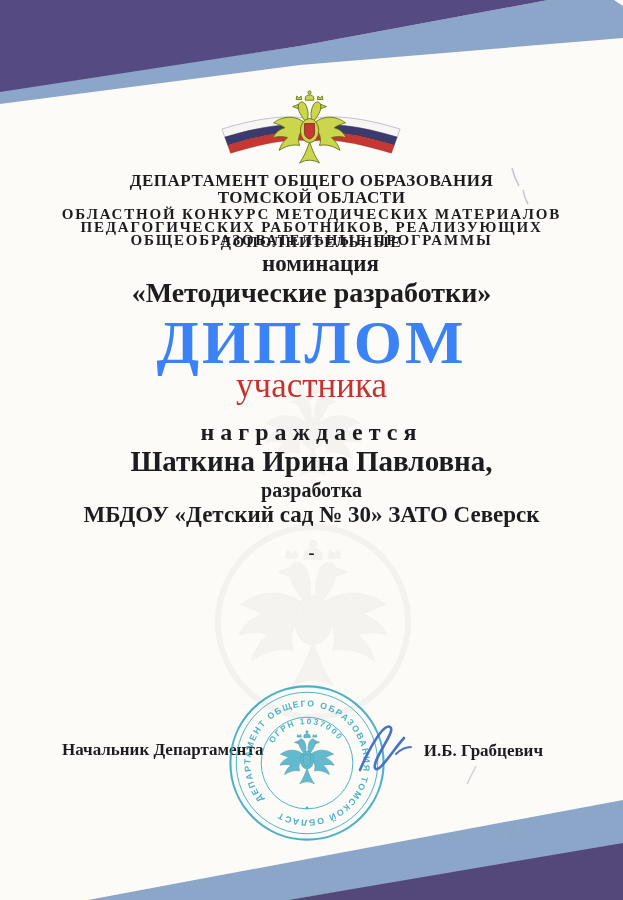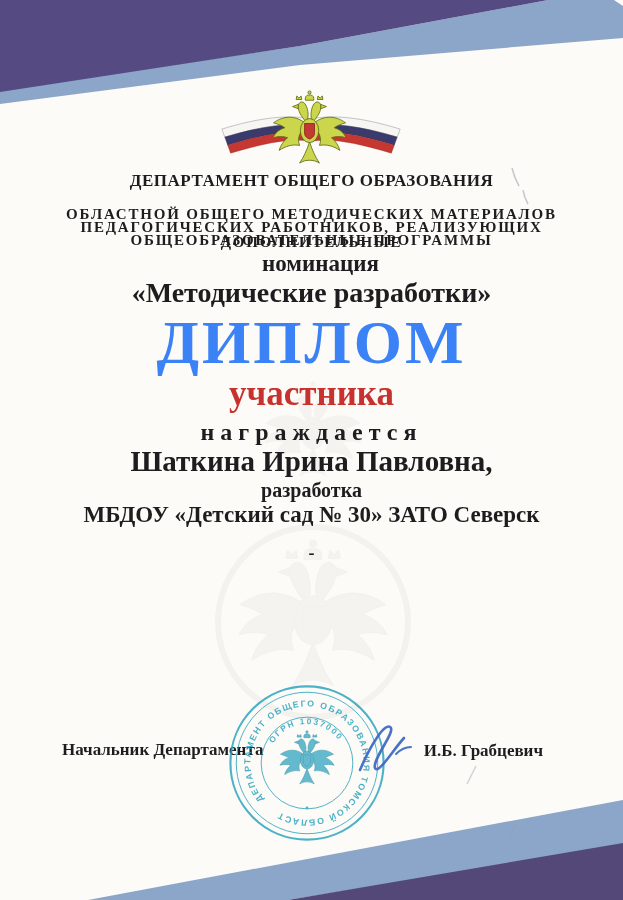--- a/index.html
+++ b/index.html
@@ -13,21 +13,21 @@
   .band-top-blue{background:#8ba6c9;clip-path:polygon(0px 90px,300px 46px,548px 0px,614px 0px,623px 6px,623px 38px,300px 65px,0px 104px);}
   .band-top-purple{background:#564a82;clip-path:polygon(0px 0px,548px 0px,300px 46px,0px 92px);}
   .band-bot-blue{background:#8ba6c9;clip-path:polygon(88px 900px,623px 800px,623px 846px,288px 900px);}
   .band-bot-purple{background:#544878;clip-path:polygon(288px 900px,623px 843px,623px 900px);}
   .center{position:absolute;left:0;right:0;text-align:center;line-height:1;}
   .org-line{font-weight:bold;font-size:17px;letter-spacing:.5px;}
   .contest-line{font-weight:bold;font-size:15px;letter-spacing:1.8px;}
   .nomination-label{font-weight:bold;font-size:23px;padding-left:18px;}
   .nomination-value{font-weight:bold;font-size:28px;}
   .diploma-title{font-weight:bold;font-size:62px;letter-spacing:3px;color:#3b82f6;}
-  .diploma-subtitle{font-weight:bold;font-size:35px;color:#c8322e;margin-top:8px;}
+  .diploma-subtitle{font-weight:normal;font-size:35px;color:#c8322e;}
   .awarded{font-weight:bold;font-size:24px;letter-spacing:6px;}
   .recipient-name{font-weight:bold;font-size:29px;}
   .recipient-pos{font-weight:bold;font-size:20px;}
   .recipient-org{font-weight:bold;font-size:23px;}
   .dash{font-size:18px;font-weight:bold;}
   .work{font-size:20px;letter-spacing:.4px;}
   .sign-label{position:absolute;left:62px;top:740px;font-weight:bold;font-size:17px;}
   .sign-name{position:absolute;right:80px;top:741px;font-weight:bold;font-size:17px;}
   .footer-line{font-size:12.5px;color:#2b2b2e;}
   .abs{position:absolute;}
@@ -88,22 +88,23 @@
     <g id="ribbonL">
       <path d="M130,42 C100,36 60,40 8,56 L12,67 C62,52 100,47 130,52 Z" fill="#f7f6f2" stroke="#9a9aa8" stroke-width="0.8"></path>
       <path d="M130,52 C100,47 62,52 12,67 L16,78 C66,63 102,57 130,62 Z" fill="#3a3a6d" stroke="#2c2c55" stroke-width="0.5"></path>
       <path d="M130,62 C102,57 66,63 16,78 L20,89 C70,74 104,68 130,73 Z" fill="#c63732" stroke="#99241f" stroke-width="0.5"></path>
     </g>
     <use href="#ribbonL" transform="translate(260,0) scale(-1,1)"></use>
     <use href="#eagle" x="70" y="2" width="116" height="116" style="--eag-fill:#ccd64c;--eag-stroke:#5f6d10;--shield-fill:#c23a32;--shield-stroke:#8d2520;"></use>
   </svg>
 
   <div class="center org-line" style="top:172px">ДЕПАРТАМЕНТ ОБЩЕГО ОБРАЗОВАНИЯ</div>
+  <div class="center org-line" style="top:189px">ТОМСКОЙ ОБЛАСТИ</div>
 
-  <div class="center contest-line" style="top:207px">ОБЛАСТНОЙ ОБЩЕГО МЕТОДИЧЕСКИХ МАТЕРИАЛОВ</div>
+  <div class="center contest-line" style="top:207px">ОБЛАСТНОЙ КОНКУРС МЕТОДИЧЕСКИХ МАТЕРИАЛОВ</div>
   <div class="center contest-line" style="top:220px">ПЕДАГОГИЧЕСКИХ  РАБОТНИКОВ, РЕАЛИЗУЮЩИХ ДОПОЛНИТЕЛЬНЫЕ</div>
   <div class="center contest-line" style="top:233px">ОБЩЕОБРАЗОВАТЕЛЬНЫЕ  ПРОГРАММЫ</div>
 
   <div class="center nomination-label" style="top:252px">номинация</div>
   <div class="center nomination-value" style="top:279px">«Методические разработки»</div>
 
   <div class="center diploma-title" style="top:311px">ДИПЛОМ</div>
   <div class="center diploma-subtitle" style="top:368px">участника</div>
   <div class="center awarded" style="top:420px">награждается</div>
 

